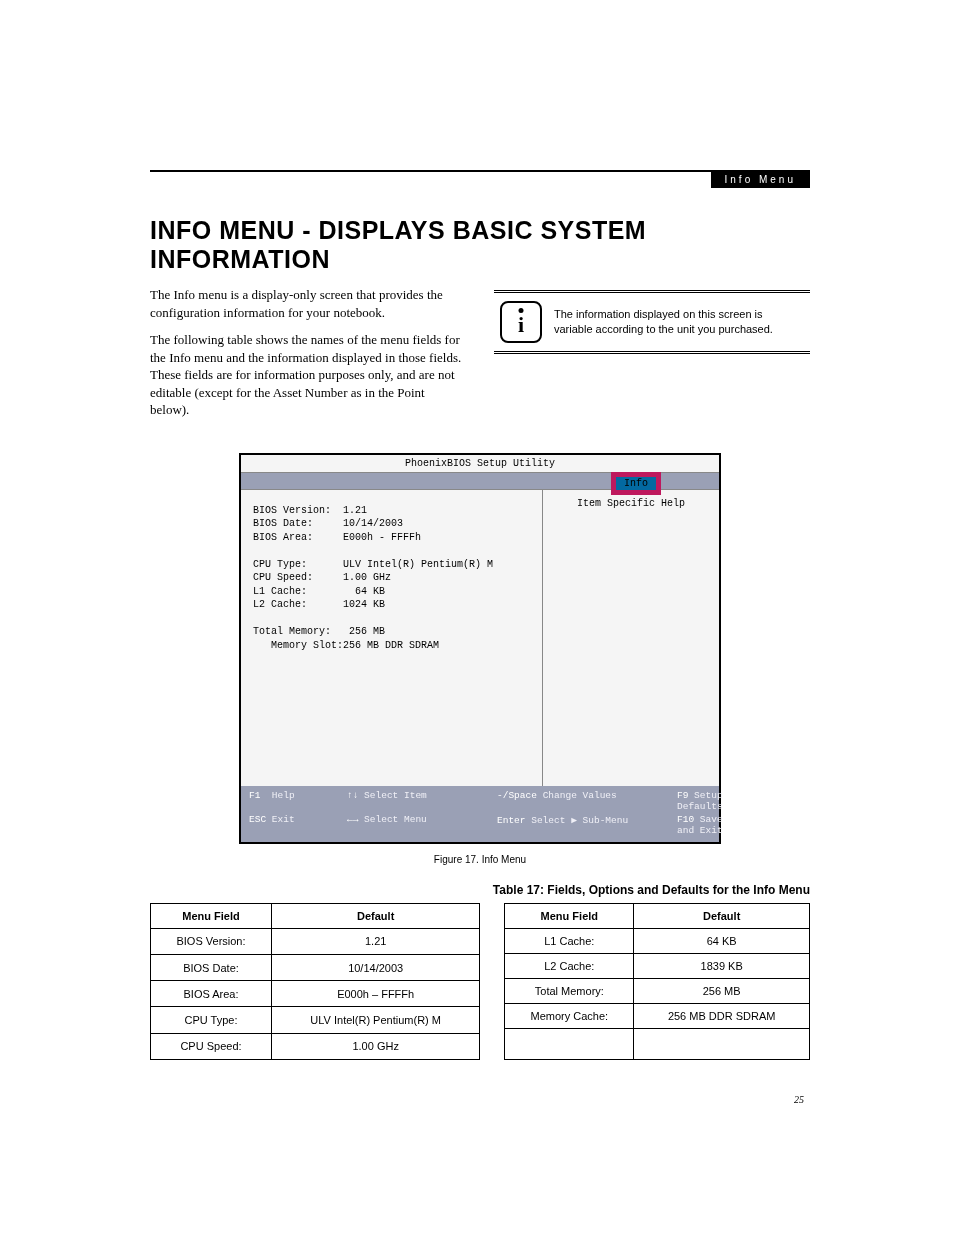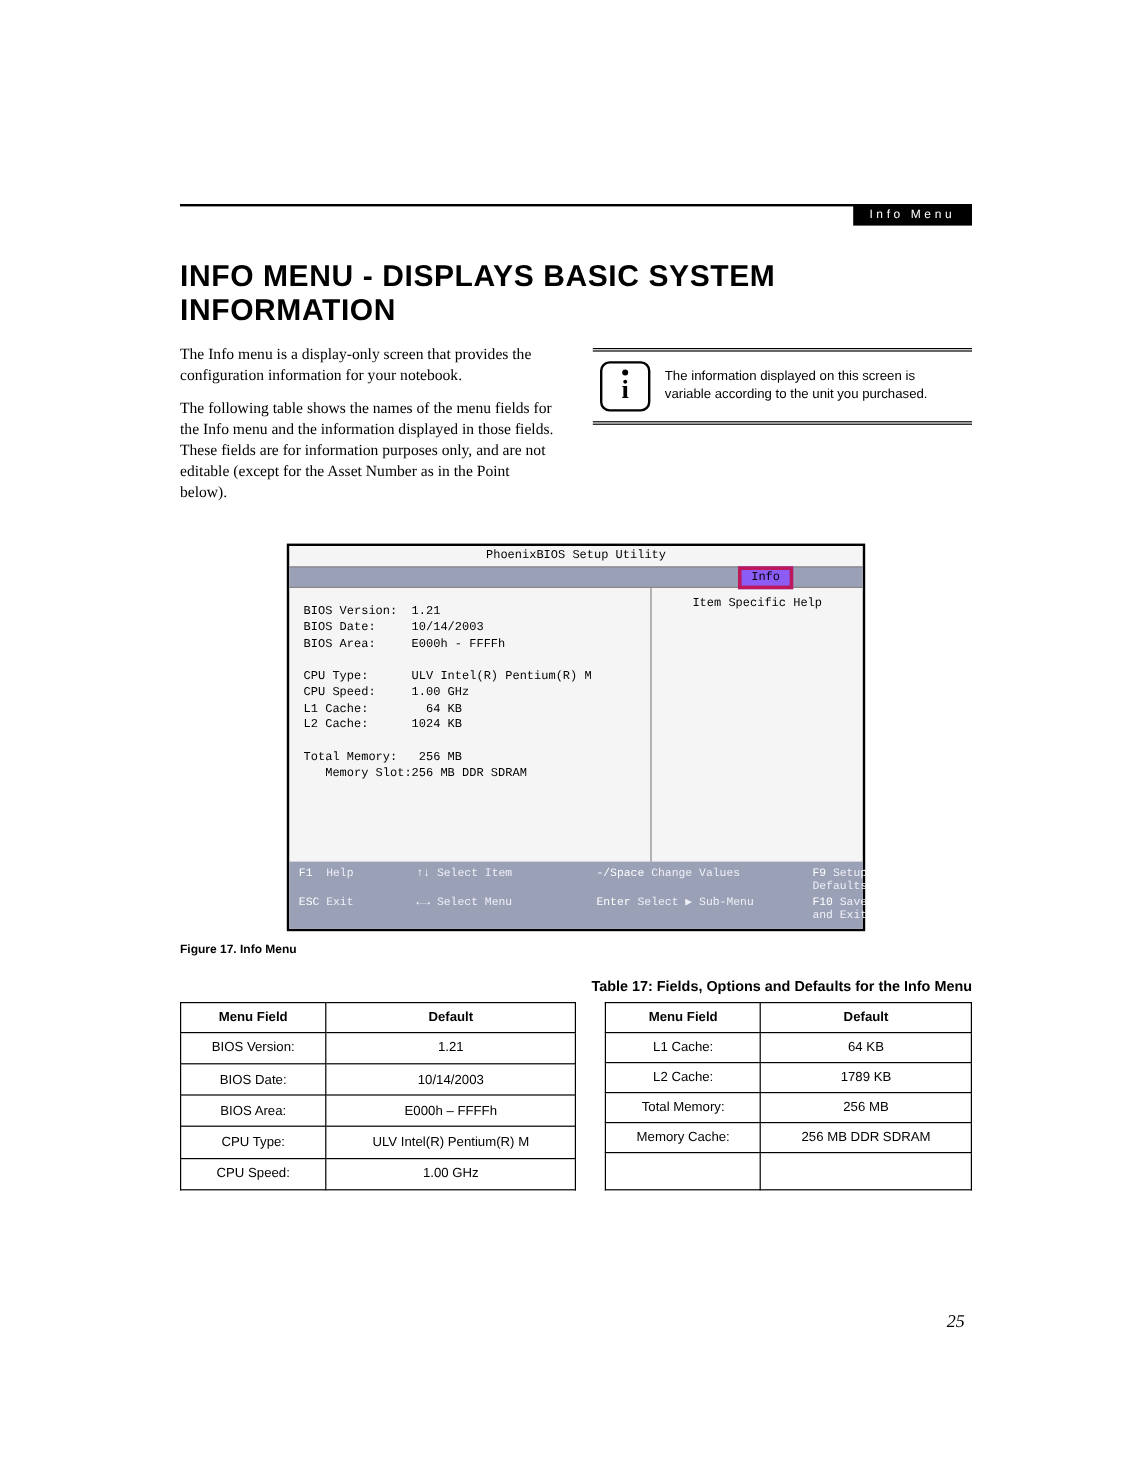--- a/index.html
+++ b/index.html
@@ -119,27 +119,27 @@
     border-top: 1px solid #888;
     border-bottom: 1px solid #888;
     background: #9aa0b5;
     height: 16px;
     position: relative;
   }
   .bios-tab {
     position: absolute;
     right: 58px;
     top: -1px;
-    background: #8b5cf6;
-    border: 3px solid #be185d;
+    background: #0369a1;
+    border: 5px solid #be185d;
     padding: 1px 8px;
   }
   .bios-body {
     display: flex;
-    height: 228px;
+    height: 296px;
   }
   .bios-left {
     flex: 1;
     padding: 14px 12px;
     border-right: 1px solid #888;
     white-space: pre;
     line-height: 1.35;
   }
   .bios-right {
     width: 160px;
@@ -151,23 +151,24 @@
     color: #eaeaf2;
     padding: 4px 8px 6px 8px;
     font-size: 9.5px;
     display: grid;
     grid-template-columns: 98px 150px 180px auto;
     row-gap: 2px;
   }
   .bios-footer .k { color: #fff; }
   .bios-footer .w { color: #f0f0f7; }
   .fig-caption {
+    text-align: center;
     font-family: Verdana, Arial, sans-serif;
     font-size: 10px;
-    font-weight: bold;
+    font-weight: normal;
     margin: 10px 0 18px 0;
   }
   .table-title {
     font-family: Verdana, Arial, sans-serif;
     font-size: 12px;
     font-weight: bold;
     margin: 8px 0 6px 8px;
     text-align: right;
   }
   .twin-tables {
@@ -193,21 +194,21 @@
   .right-tbl { width: 310px; }
   .right-tbl th:first-child, .right-tbl td:first-child { width: 108px; }
   .right-tbl tr.empty td { height: 18px; }
 
   .page-num {
     position: absolute;
     right: 150px;
     top: 1094px;
     font-style: italic;
     font-family: Georgia, serif;
-    font-size: 15px;
+    font-size: 10px;
     text-align: right;
   }
 </style>
 </head>
 <body>
 
 <div class="page">
   <div class="header-bar"></div>
   <div class="chapter-tag">Info Menu</div>
   <div class="clear"></div>
@@ -305,21 +306,21 @@
           <th>Default</th>
         </tr>
       </thead>
       <tbody id="right-body">
           <tr>
             <td>L1 Cache:</td>
             <td>64 KB</td>
           </tr>
           <tr>
             <td>L2 Cache:</td>
-            <td>1789 KB</td>
+            <td>1839 KB</td>
           </tr>
           <tr>
             <td>Total Memory:</td>
             <td>256 MB</td>
           </tr>
           <tr>
             <td>Memory Cache:</td>
             <td>256 MB DDR SDRAM</td>
           </tr>
           <tr class="empty">

